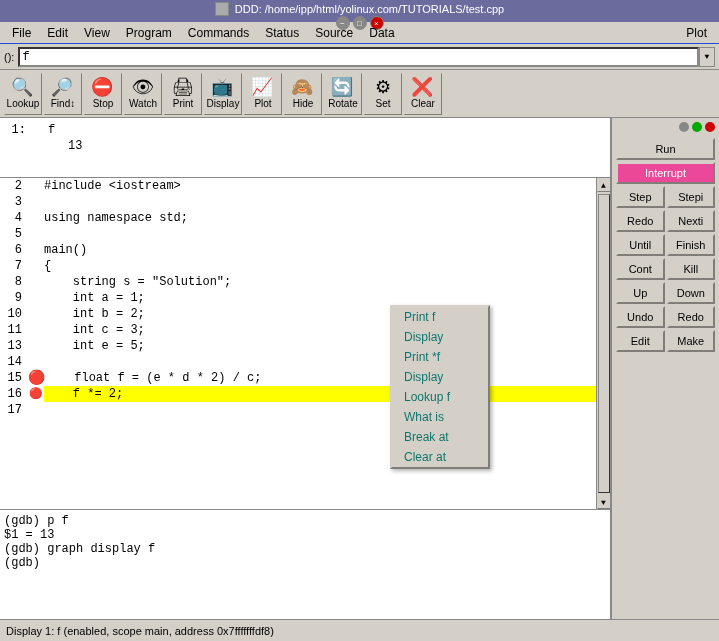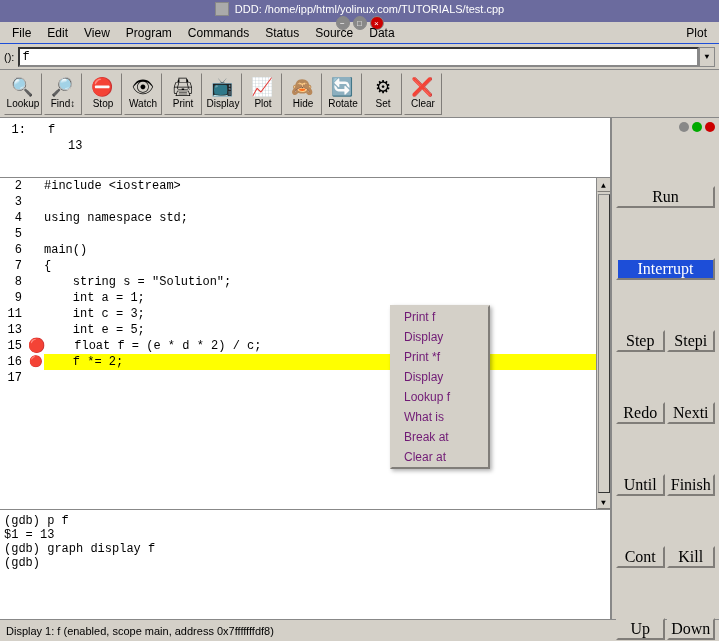--- a/index.html
+++ b/index.html
@@ -253,57 +253,56 @@
     .dot.red { background: #cc0000; }
     .btn-row {
       display: flex;
       gap: 2px;
     }
     .ctrl-btn {
       flex: 1;
       height: 22px;
       border: 2px outset #d4d0c8;
       background: #d4d0c8;
-      font-family: Liberation Serif, serif;
-      font-size: 16px;
+      font-family: Liberation Sans, sans-serif;
+      font-size: 11px;
       cursor: pointer;
       display: flex;
       align-items: center;
       justify-content: center;
       color: #000;
-      margin-top: 48px;
     }
     .ctrl-btn.run-btn {
       background: #d4d0c8;
       flex: 2;
       color: #000;
     }
     .ctrl-btn.interrupt-btn {
-      background: #1d4ed8;
+      background: #ec4899;
       color: white;
       flex: 2;
     }
 
     
     .context-menu {
       position: absolute;
       left: 390px;
       top: 215px;
       background: #d4d0c8;
       border: 2px outset #d4d0c8;
       box-shadow: 2px 2px 4px rgba(0,0,0,0.3);
       z-index: 100;
       min-width: 100px;
     }
     .context-item {
       padding: 3px 12px;
       font-family: sans-serif;
       font-size: 12px;
       cursor: pointer;
-      color: #701a75;
+      color: #0f766e;
       white-space: nowrap;
     }
 
     
     .console-area {
       background: white;
       border-top: 1px solid #888;
       height: 110px;
       overflow: hidden;
       padding: 4px;
@@ -463,28 +462,38 @@
             <span class="line-num">8</span>
             <span class="line-marker"></span>
             <span class="code-text">    string s = "Solution";</span>
           </div>
         <div class="code-line">
             <span class="line-num">9</span>
             <span class="line-marker"></span>
             <span class="code-text">    int a = 1;</span>
           </div>
         <div class="code-line">
+            <span class="line-num">10</span>
+            <span class="line-marker"></span>
+            <span class="code-text">    int b = 2;</span>
+          </div>
+        <div class="code-line">
             <span class="line-num">11</span>
             <span class="line-marker"></span>
             <span class="code-text">    int c = 3;</span>
           </div>
         <div class="code-line">
             <span class="line-num">13</span>
             <span class="line-marker"></span>
             <span class="code-text">    int e = 5;</span>
+          </div>
+        <div class="code-line">
+            <span class="line-num">14</span>
+            <span class="line-marker"></span>
+            <span class="code-text"></span>
           </div>
         <div class="code-line">
           <span class="line-num">15</span>
           <span class="line-marker breakpoint">🔴</span>
           <span class="code-text">    float f = (e * d * 2) / c;</span>
         </div>
         <div class="code-line">
           <span class="line-num">16</span>
           <span class="line-marker" style="font-size:11px; color:#cc0000;">🔴</span>
           <span class="code-text" style="background:#ffff00;">    f *= 2;</span>

